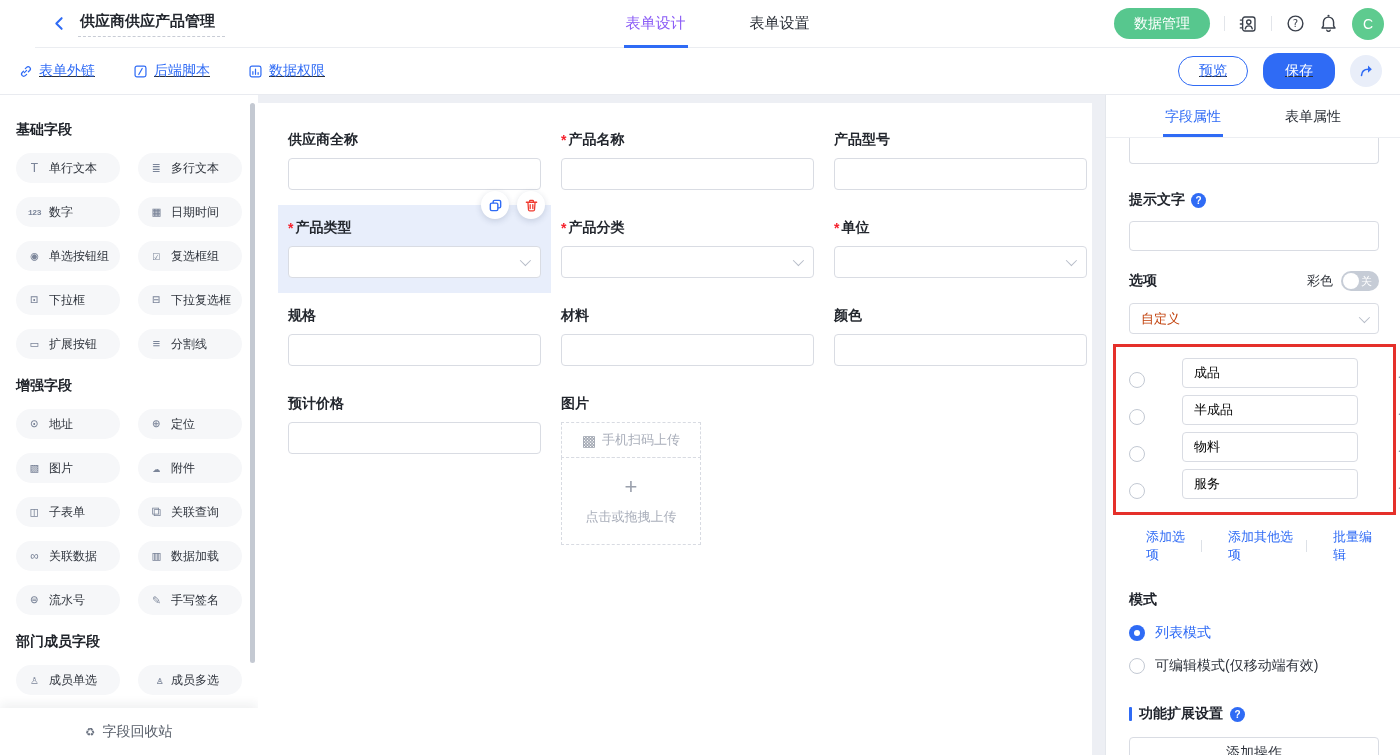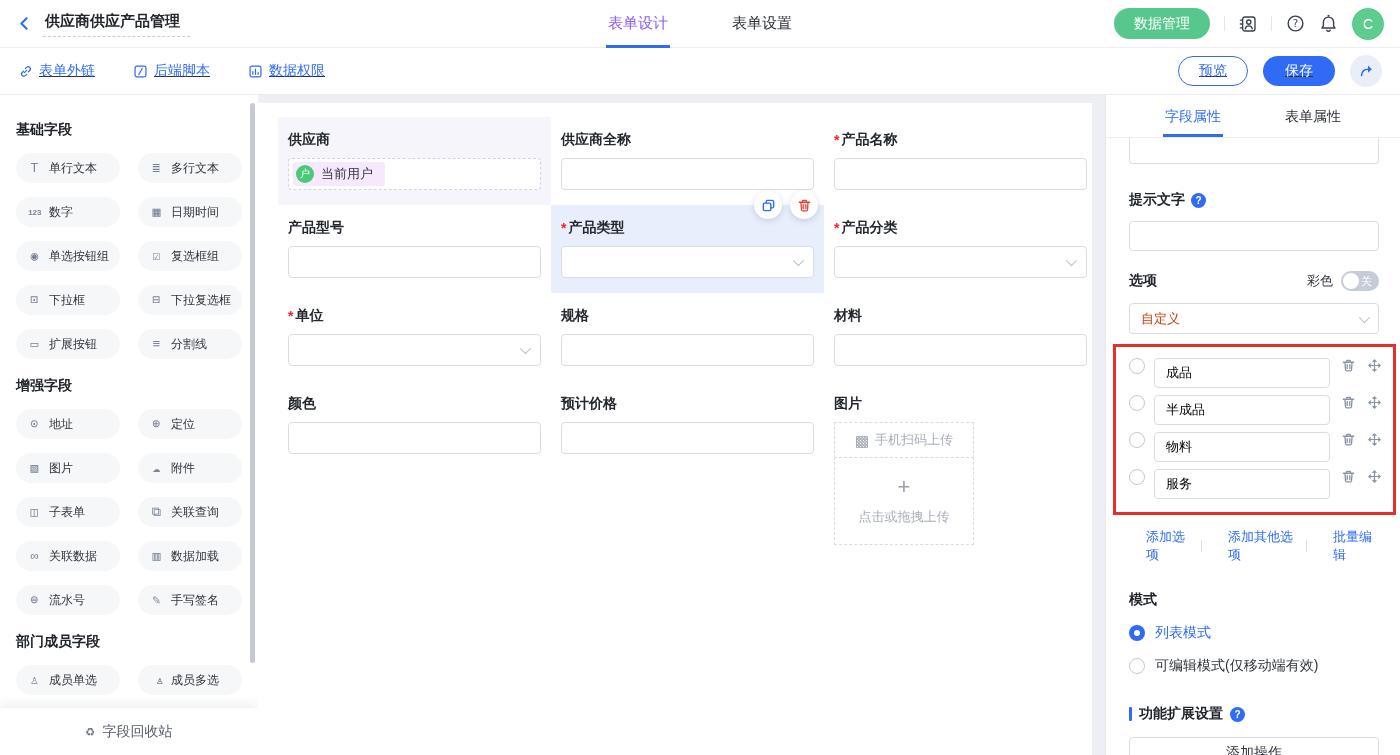--- a/index.html
+++ b/index.html
@@ -2,21 +2,21 @@
 <html><head>
 <meta charset="utf-8">
 <style>
   * { margin:0; padding:0; box-sizing:border-box; }
   html,body { width:1400px; height:755px; overflow:hidden; background:#fff;
     font-family:"Liberation Sans","DejaVu Sans",sans-serif; color:#2b3038; }
   .app { width:1400px; height:755px; display:flex; flex-direction:column; }
 
   
   .topbar { height:48px; background:#fff; border-bottom:1px solid #ebedf1;
-    display:flex; align-items:center; padding:0 16px; position:relative; flex:none; z-index:5;}
+    display:flex; align-items:center; padding:0 16px; position:relative; flex:none; z-index:5;margin-left:35px;}
   .tb-left { display:flex; align-items:center; gap:10px; }
   .back-btn { display:flex; align-items:center; cursor:pointer; }
   .page-title { font-size:15px; font-weight:700; color:#23272e;
     border-bottom:1px dashed #c8ccd5; padding:2px 10px 5px 2px; }
   .tb-tabs { position:absolute; left:50%; transform:translateX(-50%);
     display:flex; gap:60px; height:48px; }
   .tb-tab { font-size:15px; color:#2b3038; display:flex; align-items:center;
     padding:0 2px; cursor:pointer; }
   .tb-tab.active { color:#8b5cf6; box-shadow:inset 0 -3px 0 #2f6bf5; }
   .tb-right { margin-left:auto; display:flex; align-items:center; gap:14px; }
@@ -28,21 +28,21 @@
     color:#fff; font-size:14px; display:flex; align-items:center; justify-content:center; cursor:pointer;}
 
   
   .subbar { height:47px; background:#fff; border-bottom:1px solid #e9ebf0;
     display:flex; align-items:center; padding:0 18px; flex:none; z-index:4;text-decoration:underline; }
   .sb-links { display:flex; gap:38px; }
   .sb-link { color:#2f6bf5; font-size:14px; display:flex; align-items:center; gap:6px; cursor:pointer;}
   .sb-right { margin-left:auto; display:flex; align-items:center; gap:15px; }
   .btn-outline { height:30px; padding:0 20px; border-radius:15px; background:#fff;
     border:1px solid #2f6bf5; color:#2f6bf5; font-size:14px; cursor:pointer; }
-  .btn-primary { height:30px; padding:0 22px; border-radius:15px; background:#2f6bf5;
+  .btn-primary { height:36px; padding:0 22px; border-radius:15px; background:#2f6bf5;
     border:none; color:#fff; font-size:14px; cursor:pointer;text-align:right; }
   .share-circle { width:32px; height:32px; border-radius:50%; background:#e9eef9;
     display:flex; align-items:center; justify-content:center; cursor:pointer; }
 
   
   .main { flex:1; display:flex; min-height:0; }
 
   
   .sidebar { width:258px; background:#fff; position:relative; flex:none;
     padding:20px 0 0 16px; overflow:hidden;font-family:Liberation Mono, monospace; }
@@ -118,21 +118,21 @@
   .toggle-label { font-size:13px; color:#33373e; }
   .toggle { width:38px; height:20px; border-radius:10px; background:#c6ccd6;
     position:relative; cursor:pointer; }
   .toggle-knob { position:absolute; left:2px; top:2px; width:16px; height:16px;
     border-radius:50%; background:#fff; }
   .toggle-txt { position:absolute; right:7px; top:3px; font-size:11px; color:#fff; }
   .pselect { width:100%; height:31px; border:1px solid #d9dce3; border-radius:4px;
     display:flex; align-items:center; justify-content:space-between; padding:0 11px;
     font-size:13px; color:#c2410c; margin-top:12px; cursor:pointer; }
   .red-box { margin:10px -17px 0 -16px; border:3px solid #e5302a; padding:4px 13px 6px; }
-  .opt-row { display:flex; align-items:flex-start; margin:7px 0; }
+  .opt-row { display:flex; align-items:flex-end; margin:7px 0;gap:28px; }
   .radio-off { width:16px; height:16px; border-radius:50%; border:1px solid #c3c9d3;
     background:#fff; flex:none; cursor:pointer; }
   .opt-input { width:176px; height:30px; border:1px solid #d9dce3; border-radius:4px;
     font-size:13px; padding:0 11px; outline:none; margin-left:9px; }
   .opt-ico { margin-left:11px; display:flex; align-items:center; cursor:pointer; }
   .opt-links { display:flex; align-items:center; justify-content:center; gap:9px; margin-top:13px; }
   .opt-link { color:#2f6bf5; font-size:13px; cursor:pointer;margin-left:17px; }
   .l-div { width:1px; height:12px; background:#dde1e7; }
   .mode-label { font-size:14px; font-weight:700; color:#1f232b; margin-top:27px; }
   .mode-row { display:flex; align-items:center; gap:10px; margin-top:15px; font-size:14px;
@@ -338,31 +338,20 @@
       <div class="recycle-bar">
         <span class="recycle-ico">♻</span>
         <span>字段回收站</span>
       </div>
     </aside>
 
     <main class="canvas">
       <div class="form-panel">
         <div class="fgrid">
 
-          <div class="cell lavender">
-            <div class="flabel">
-                <span>供应商</span>
-              </div>
-            <div class="dashed-input">
-              <span class="user-tag">
-                <span class="user-tag-ico">户</span>
-                <span>当前用户</span>
-              </span>
-            </div>
-          </div>
           <div class="cell">
             <div class="flabel">
                 <span>供应商全称</span>
               </div>
             <input class="finput" style="">
           </div>
           <div class="cell">
             <div class="flabel">
                 <span class="req">*</span>
                 <span>产品名称</span>

